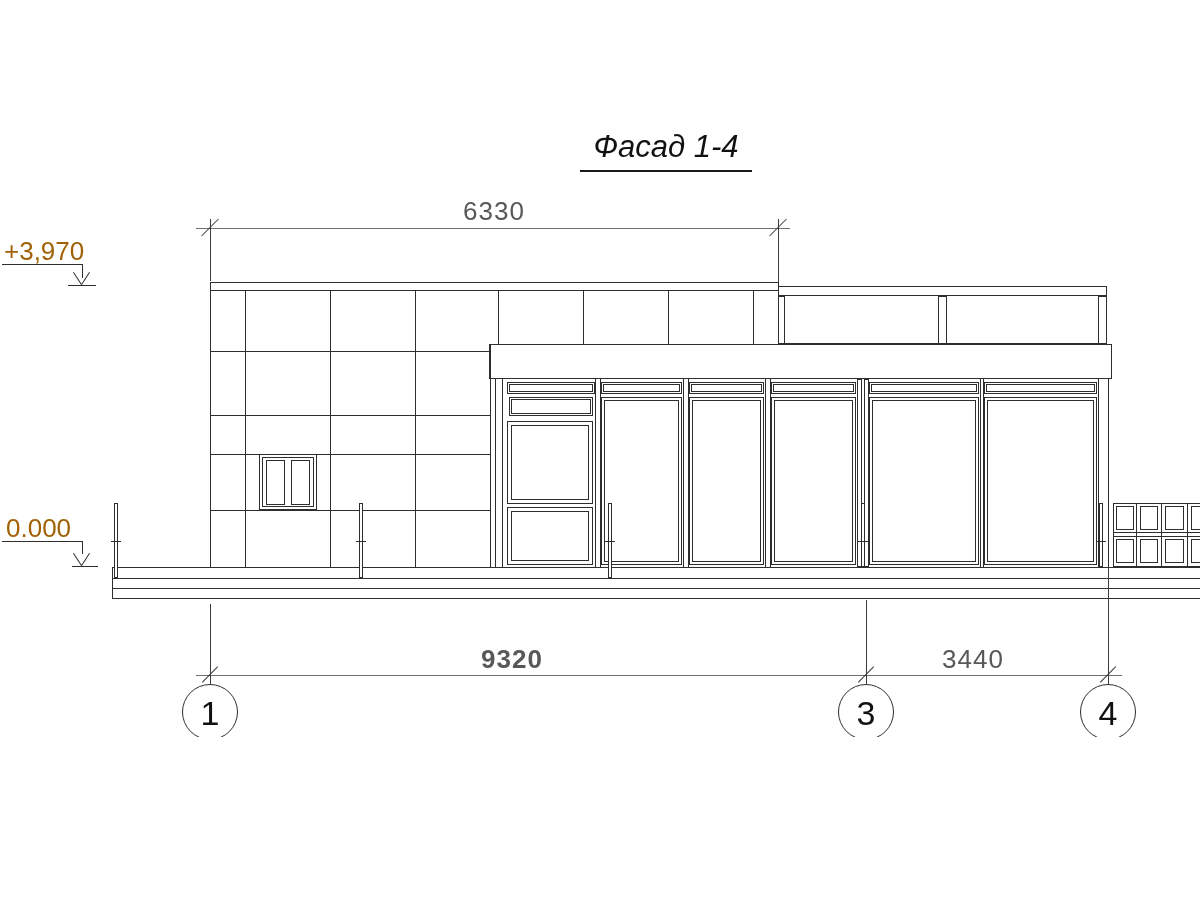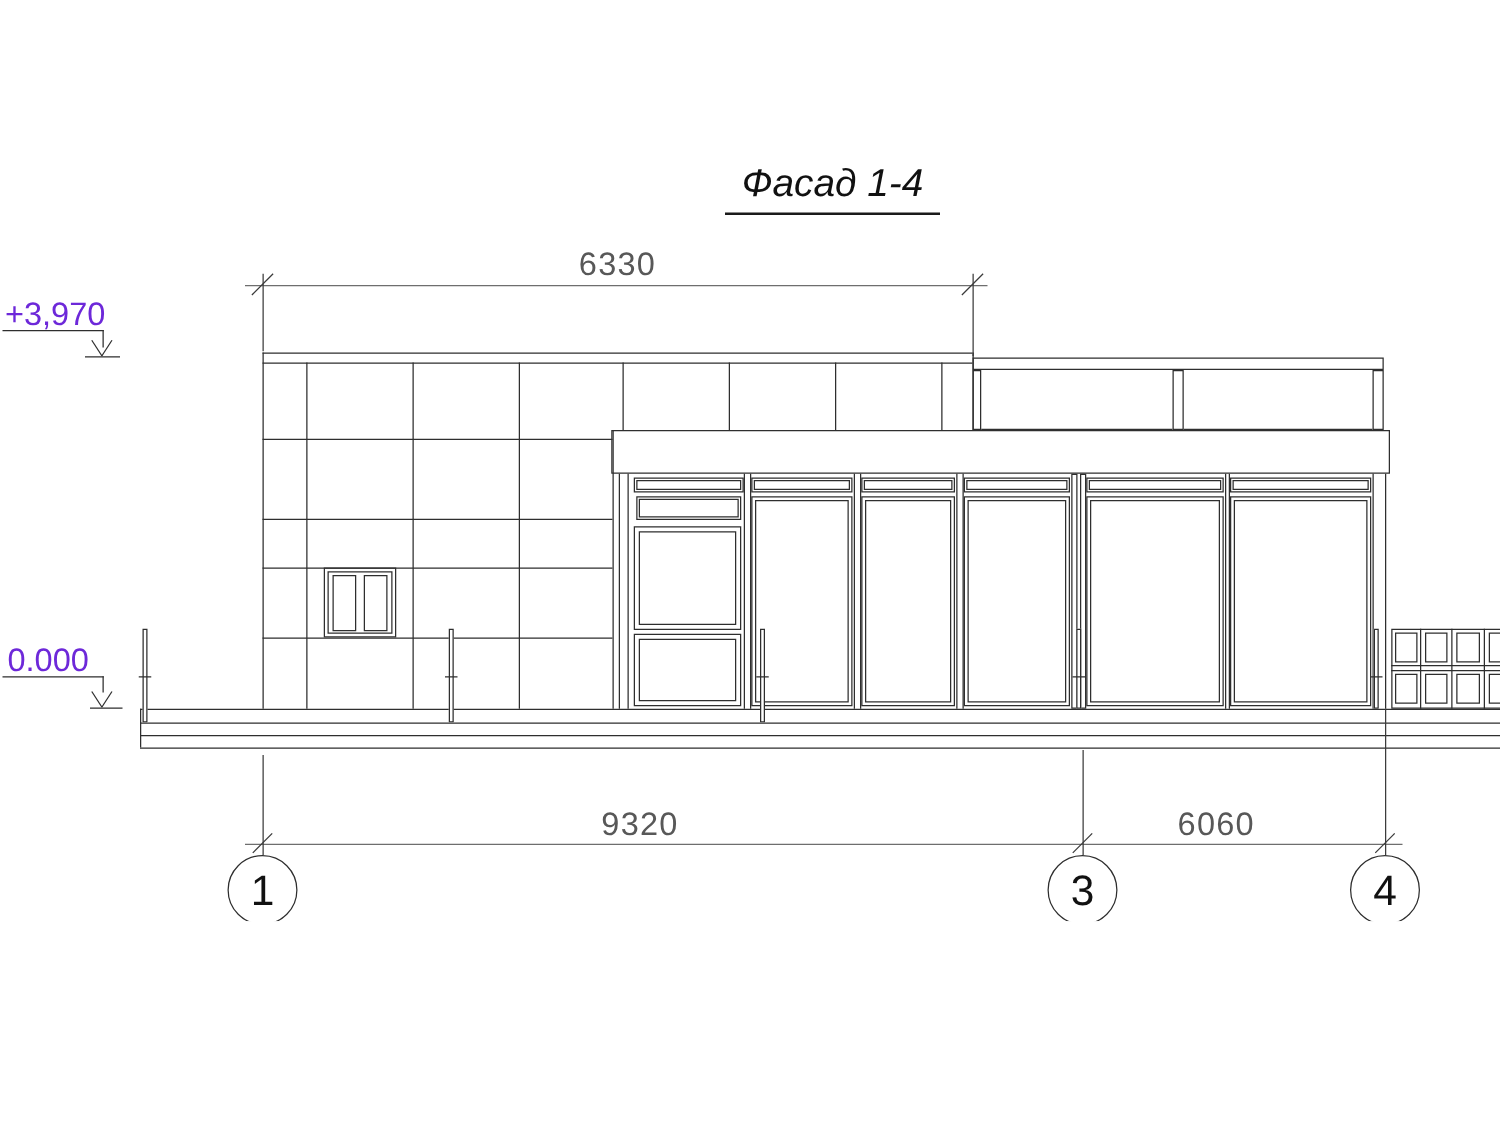--- a/index.html
+++ b/index.html
@@ -6,21 +6,21 @@
   .canvas{position:relative;width:1200px;height:737px;background:#ffffff;
           font-family:"Liberation Sans",sans-serif;overflow:hidden;}
   .hl{position:absolute;height:1px;background:#2e2e2e;}
   .vl{position:absolute;width:1px;background:#2e2e2e;}
   .bx{position:absolute;border:1px solid #2e2e2e;box-sizing:border-box;background:transparent;}
   .dimln{background:#6e6e6e;}
   .extln{background:#3c3c3c;}
   .tick{position:absolute;height:1px;background:#3a3a3a;transform:rotate(-45deg);}
   .arm{position:absolute;height:1px;width:15px;background:#2e2e2e;}
   .dimtxt{position:absolute;color:#585858;font-size:26px;text-align:center;letter-spacing:1px;white-space:nowrap;}
-  .elevtxt{position:absolute;color:#6d28d9;font-size:26px;white-space:nowrap;}
+  .elevtxt{position:absolute;color:#a16207;font-size:26px;white-space:nowrap;}
   .title{position:absolute;left:580px;top:129px;width:172px;text-align:center;
          font-size:31px;font-style:italic;color:#111;border-bottom:2px solid #1a1a1a;
          padding-bottom:5px;white-space:nowrap;}
   .axis{position:absolute;width:56px;height:56px;border:1px solid #2e2e2e;border-radius:50%;
         text-align:center;line-height:56px;font-size:34px;color:#111;box-sizing:border-box;background:#fff;}
   .post{position:absolute;width:4px;border:1px solid #2e2e2e;box-sizing:border-box;background:#fff;}
 </style>
 </head>
 <body>
 
@@ -186,20 +186,20 @@
   </div>
 
   <div>
     <div class="hl dimln" style="left:196px;top:675px;width:926px;"></div>
     <div class="vl extln" style="left:210px;top:604px;height:80px;"></div>
     <div class="vl extln" style="left:866px;top:600px;height:84px;"></div>
     <div class="vl extln" style="left:1108px;top:567px;height:117px;"></div>
     <div class="tick" style="left:199px;top:674px;width:22px;"></div>
     <div class="tick" style="left:855px;top:674px;width:22px;"></div>
     <div class="tick" style="left:1097px;top:674px;width:22px;"></div>
-    <div class="dimtxt" style="left:462px;top:644px;width:100px;">9320</div>
-    <div class="dimtxt" style="left:923px;top:644px;width:100px;">6060</div>
+    <div class="dimtxt" style="left:462px;top:644px;width:100px;font-weight:bold;">9320</div>
+    <div class="dimtxt" style="left:923px;top:644px;width:100px;">3440</div>
     <div class="axis" style="left:182px;top:684px;">1</div>
     <div class="axis" style="left:838px;top:684px;">3</div>
     <div class="axis" style="left:1080px;top:684px;">4</div>
   </div>
 
 </div>
 
 </body></html>

